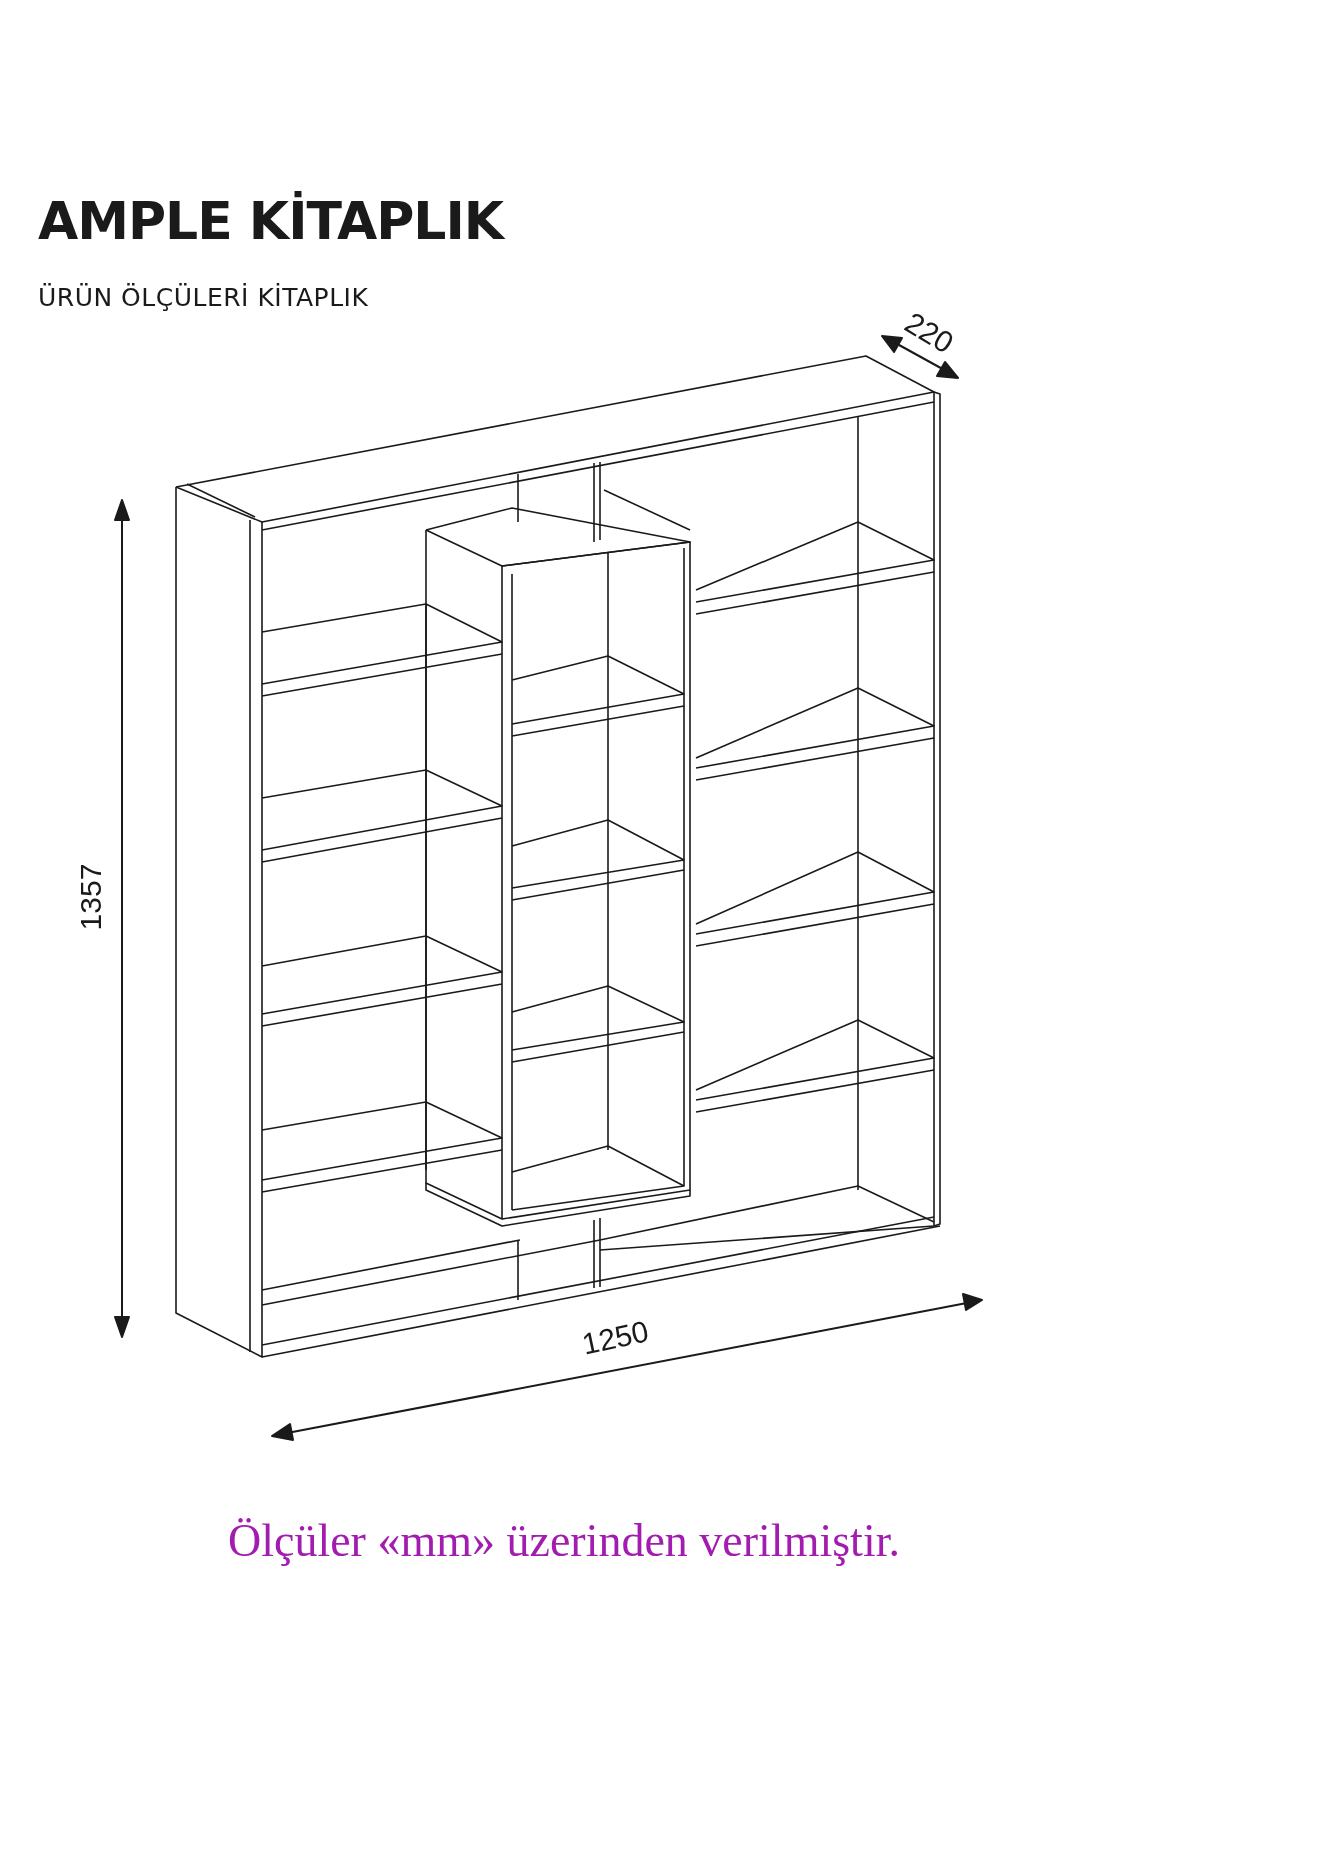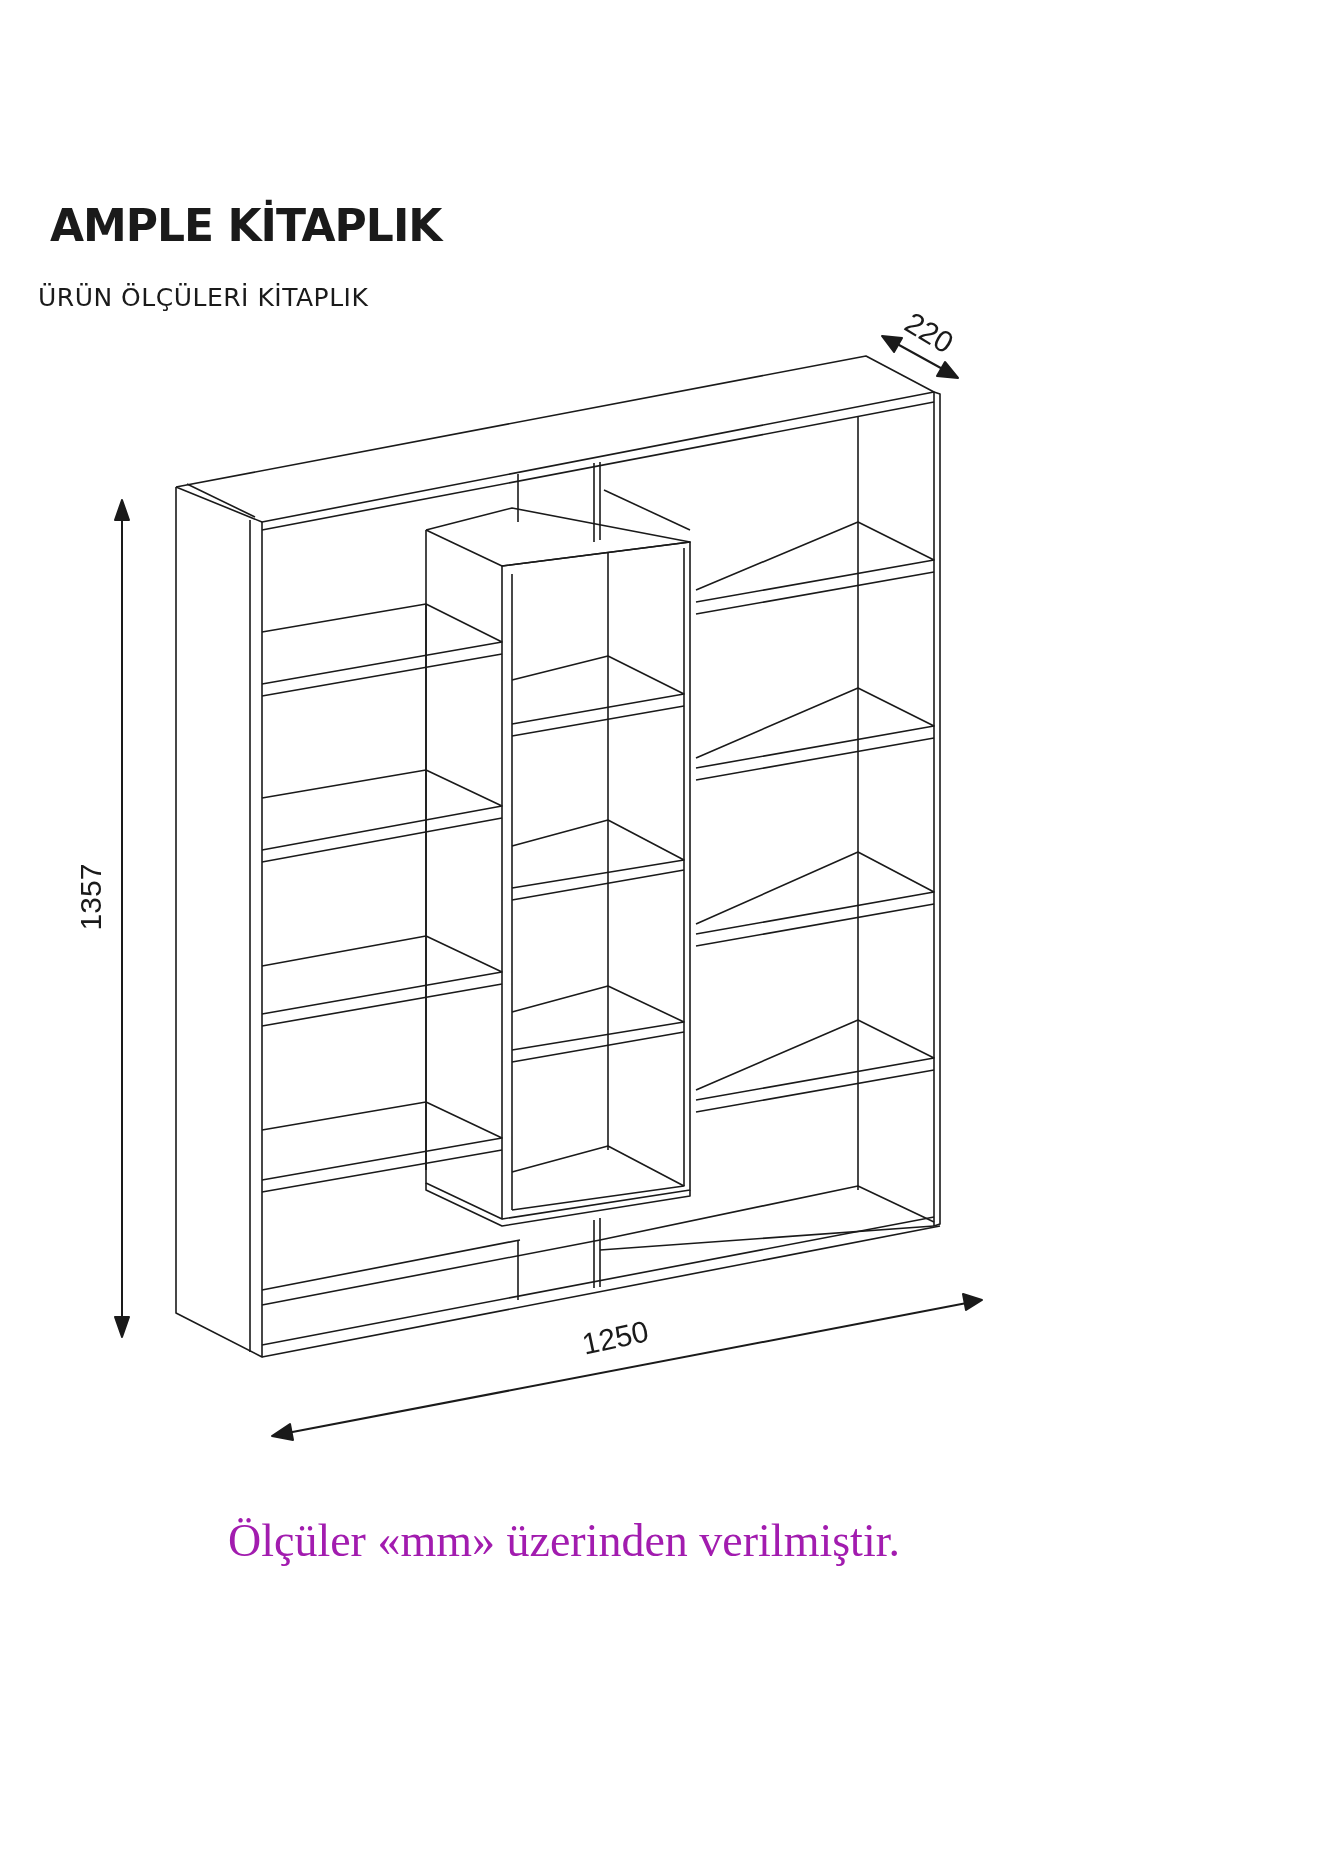--- a/index.html
+++ b/index.html
@@ -1,17 +1,17 @@
 <!DOCTYPE html>
 <html><head>
 <meta charset="utf-8">
 <style>
   html, body { margin: 0; padding: 0; background: #ffffff; }
   body { width: 1152px; height: 1600px; position: relative; overflow: hidden; font-family: "DejaVu Sans", sans-serif; color: #1a1a1a; }
-  .title { position: absolute; left: 38px; top: 200px; font-family: "DejaVu Sans", sans-serif; font-weight: bold; font-size: 44px; letter-spacing: -1px; color: #1a1a1a; margin-left: 12px; }
+  .title { position: absolute; left: 38px; top: 191px; font-family: "DejaVu Sans", sans-serif; font-weight: bold; font-size: 52px; letter-spacing: -1px; color: #1a1a1a; }
   .subtitle { position: absolute; left: 38px; top: 283px; font-family: "DejaVu Sans", sans-serif; font-size: 25px; color: #1a1a1a; letter-spacing: 0.5px; }
   .footer-note { position: absolute; left: 228px; top: 1514px; font-family: Liberation Serif, serif; font-size: 46px; color: #a21caf; white-space: nowrap; }
   svg.drawing { position: absolute; left: 0; top: 0; }
   .dim-label { position: absolute; font-family: "Liberation Sans", sans-serif; font-size: 30px; color: #1a1a1a; white-space: nowrap; transform-origin: center center; }
   .dim-height { left: 58px; top: 880px; transform: rotate(-90deg); }
   .dim-width { left: 582px; top: 1321px; transform: rotate(-12deg); }
   .dim-depth { left: 904px; top: 316px; transform: rotate(31deg); }
 </style>
 </head>
 <body>

